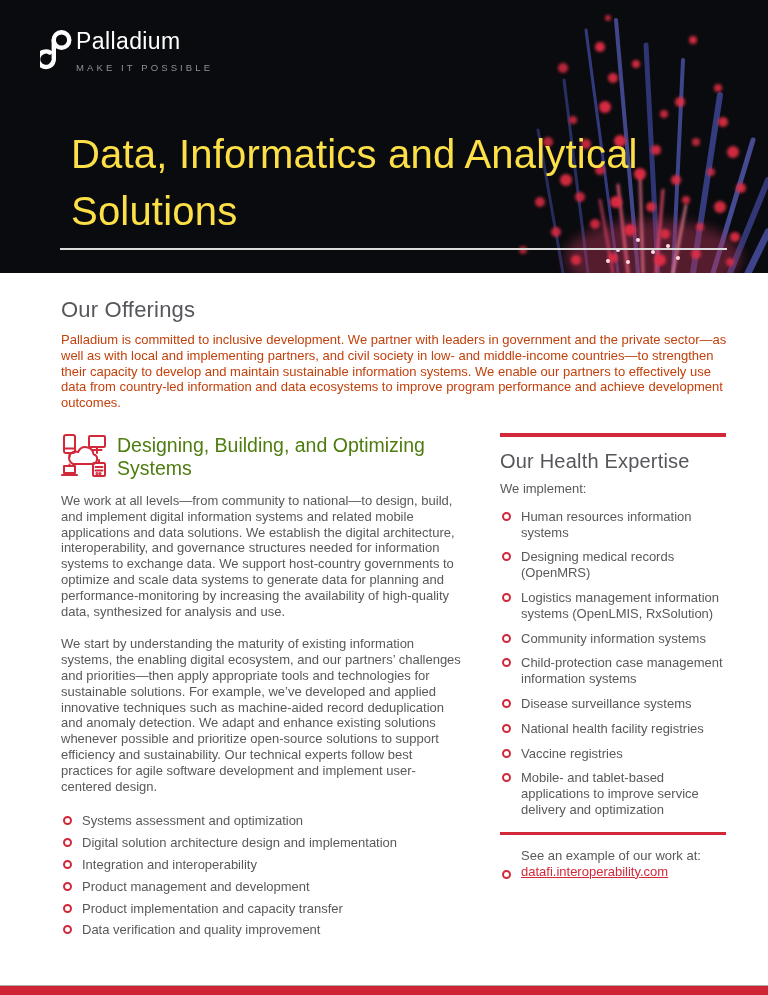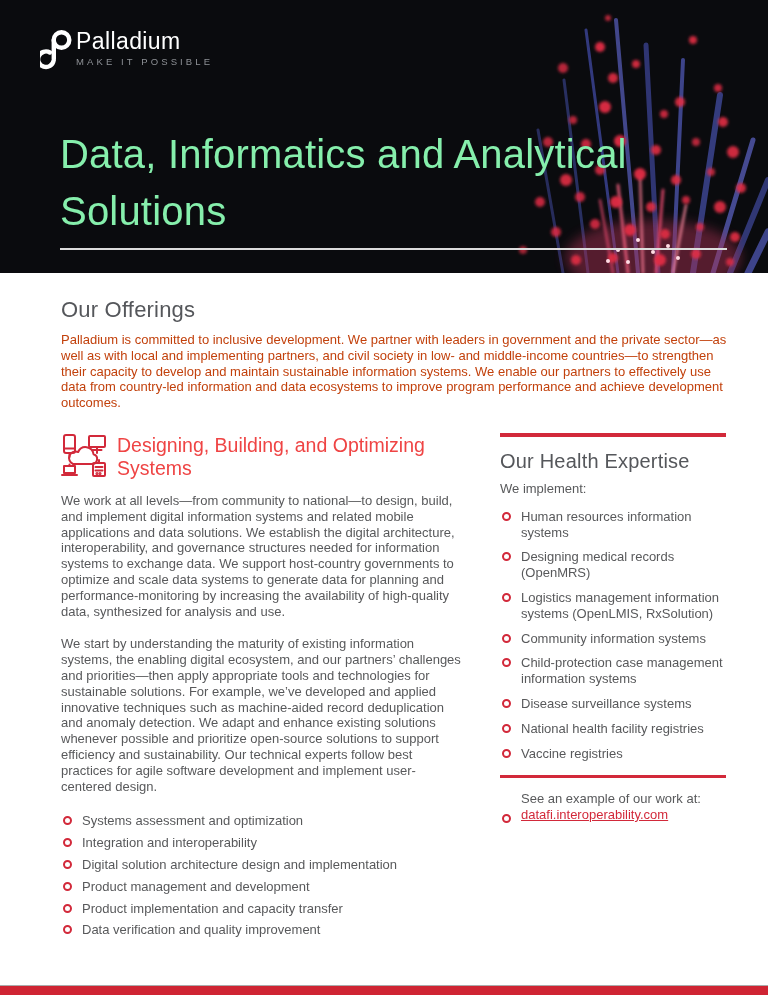--- a/index.html
+++ b/index.html
@@ -5,36 +5,36 @@
   html,body{margin:0;padding:0;background:#ffffff;}
   .page{position:relative;width:768px;height:995px;overflow:hidden;background:#ffffff;
         font-family:"Liberation Sans",sans-serif;}
 
   
   .hero{position:absolute;top:0;left:0;width:768px;height:273px;background:#0a0b0e;overflow:hidden;}
   .fiber{position:absolute;top:0;right:0;}
   .logo{position:absolute;top:30px;left:40px;display:flex;align-items:flex-start;}
   .logo-text{margin-left:4px;display:flex;flex-direction:column;}
   .logo-name{color:#ffffff;font-size:23px;line-height:23px;letter-spacing:0.4px;}
-  .logo-tagline{margin-top:3px;color:#8e9196;font-size:9.5px;letter-spacing:3.1px;}
-  .hero-title{position:absolute;left:60px;top:126px;margin:0;font-size:40px;line-height:57px;
-              font-weight:300;color:#86efac;letter-spacing:0.2px;}
+  .logo-tagline{margin-top:9px;color:#8e9196;font-size:9.5px;letter-spacing:3.1px;}
+  .hero-title{position:absolute;left:71px;top:126px;margin:0;font-size:40px;line-height:57px;
+              font-weight:300;color:#fde047;letter-spacing:0.2px;}
   .hero-title span{display:block;}
   .hero-rule{position:absolute;left:60px;top:248px;width:667px;height:2px;background:#dcdcdc;}
 
   
   .main{position:absolute;top:273px;left:61px;width:666px;}
   .offerings-heading{margin:24px 0 0;font-size:22px;font-weight:400;color:#55575b;letter-spacing:0.2px;}
   .intro{margin:9px 0 0;font-size:13px;line-height:15.8px;color:#c2410c;}
 
   .columns{display:flex;margin-top:22px;}
   .left-col{width:412px;}
   .section-head{display:flex;align-items:flex-start;}
   .left-heading{margin:1px 0 0 9px;font-size:19.5px;line-height:23px;font-weight:400;
-                color:#ef4444;width:330px;}
+                color:#4d7c0f;width:330px;}
   .left-col p{margin:13px 0 0;font-size:13px;line-height:15.8px;color:#58595b;width:402px;}
   .left-col p + p{margin-top:17px;}
 
   ul.bullets{list-style:none;margin:19px 0 0;padding:0;}
   .bullets li{display:flex;align-items:flex-start;margin-bottom:6px;
               font-size:13px;line-height:15.8px;color:#58595b;}
   .ring{flex:0 0 auto;width:5px;height:5px;border:2px solid #d2293a;border-radius:50%;
         margin:3px 10px 0 2px;}
 
   .right-col{width:226px;margin-left:27px;border-top:4px solid #d2293a;padding-top:13px;
@@ -203,25 +203,25 @@
         <p>We work at all levels—from community to national—to design, build, and implement digital information systems and related mobile applications and data solutions. We establish the digital architecture, interoperability, and governance structures needed for information systems to exchange data. We support host-country governments to optimize and scale data systems to generate data for planning and performance-monitoring by increasing the availability of high-quality data, synthesized for analysis and use.</p>
         <p>We start by understanding the maturity of existing information systems, the enabling digital ecosystem, and our partners’ challenges and priorities—then apply appropriate tools and technologies for sustainable solutions. For example, we’ve developed and applied innovative techniques such as machine-aided record deduplication and anomaly detection. We adapt and enhance existing solutions whenever possible and prioritize open-source solutions to support efficiency and sustainability. Our technical experts follow best practices for agile software development and implement user-centered design.</p>
 
         <ul class="bullets">
           <li>
               <span class="ring"></span>
               <span>Systems assessment and optimization</span>
             </li>
           <li>
               <span class="ring"></span>
+              <span>Digital solution architecture design and implementation</span>
+            </li>
+          <li>
+              <span class="ring"></span>
               <span>Integration and interoperability</span>
-            </li>
-          <li>
-              <span class="ring"></span>
-              <span>Digital solution architecture design and implementation</span>
             </li>
           <li>
               <span class="ring"></span>
               <span>Product management and development</span>
             </li>
           <li>
               <span class="ring"></span>
               <span>Product implementation and capacity transfer</span>
             </li>
           <li>
@@ -260,20 +260,24 @@
               <span class="ring"></span>
               <span>Disease surveillance systems</span>
             </li>
           <li>
               <span class="ring"></span>
               <span>National health facility registries</span>
             </li>
           <li>
               <span class="ring"></span>
               <span>Vaccine registries</span>
+            </li>
+          <li>
+              <span class="ring"></span>
+              <span>Mobile- and tablet-based applications to improve service delivery and optimization</span>
             </li>
         </ul>
 
         <hr class="right-divider">
 
         <div class="note">
           <span class="ring"></span>
           <span>
             <span>See an example of our work at:</span><br>
             <a href="#">datafi.interoperability.com</a>

